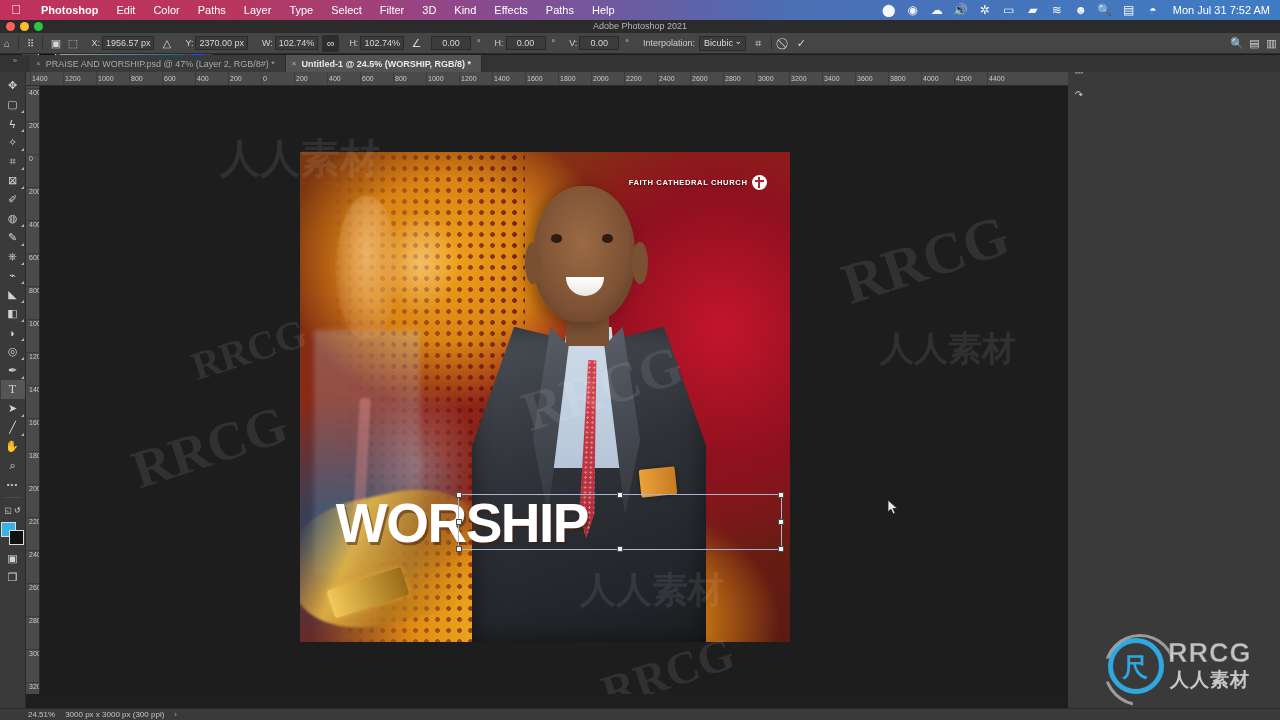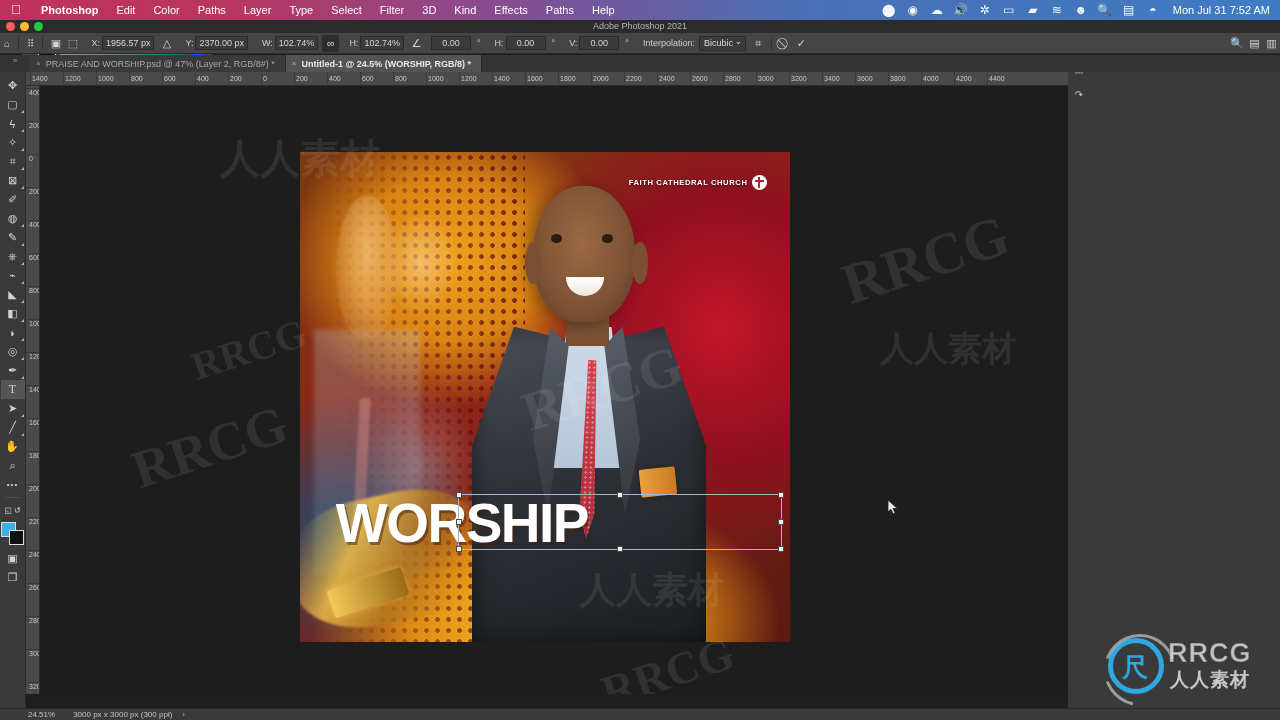--- a/index.html
+++ b/index.html
@@ -263,21 +263,21 @@
   .sub.lvl2 { padding-left:34px; }
   #layerBottom { position:absolute; left:0; right:0; bottom:0; height:20px; background:#3d3d3d;
      display:flex; align-items:center; justify-content:center; gap:15px; color:#cdcdcd; font-size:10px; }
   #panelScroll { position:absolute; right:1px; top:74px; width:5px; height:120px; background:#6c6c6c; border-radius:3px;}
   #propScroll { position:absolute; right:1px; top:6px; width:5px; height:44px; background:#6c6c6c; border-radius:3px;}
 
   
   #status { position:absolute; left:0; bottom:0; width:1280px; height:12px; background:#3a3a3a;
      border-top:1px solid #2b2b2b; display:flex; align-items:center; font-size:8px; color:#c4c4c4; z-index:30;}
   #status .z { padding:0 6px 0 28px; }
-  #status .d { padding:0 4px;margin-left:8px; }
+  #status .d { padding:0 4px; }
   #status .ar { padding:0 6px; color:#a9a9a9; }
 
   
   .wm { position:absolute; color:rgba(255,255,255,.09); font-weight:bold; pointer-events:none;
      z-index:29; font-family:"Liberation Serif", serif; }
   .wmcn { position:absolute; color:rgba(255,255,255,.085); font-weight:bold; pointer-events:none; z-index:29;}
   #logoWm { position:absolute; right:4px; bottom:22px; width:170px; height:62px; z-index:31; }
   #logoWm .ring { position:absolute; left:2px; top:2px; width:56px; height:56px; border-radius:50%;
      border:5px solid #2fa8e0; box-sizing:border-box; }
   #logoWm .ring:after { content:""; position:absolute; left:-9px; top:-9px; width:66px; height:66px;

